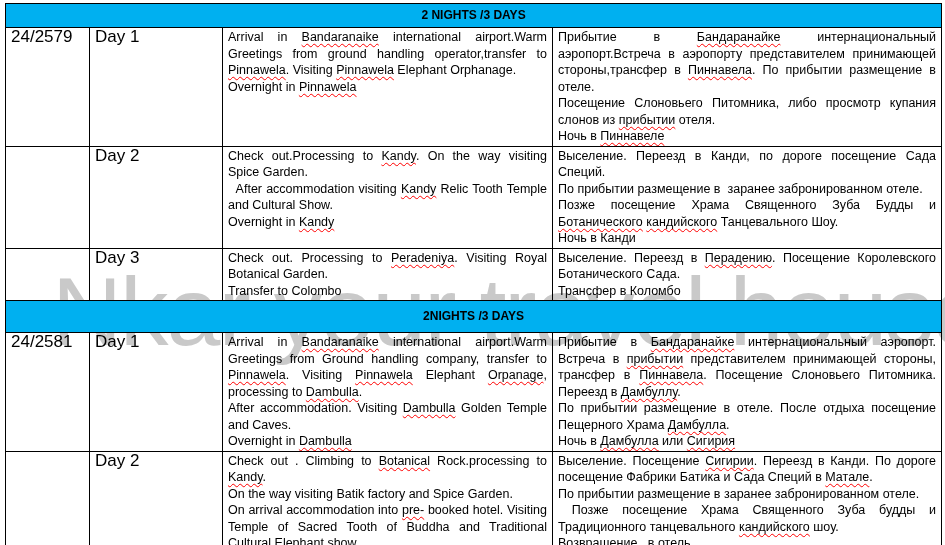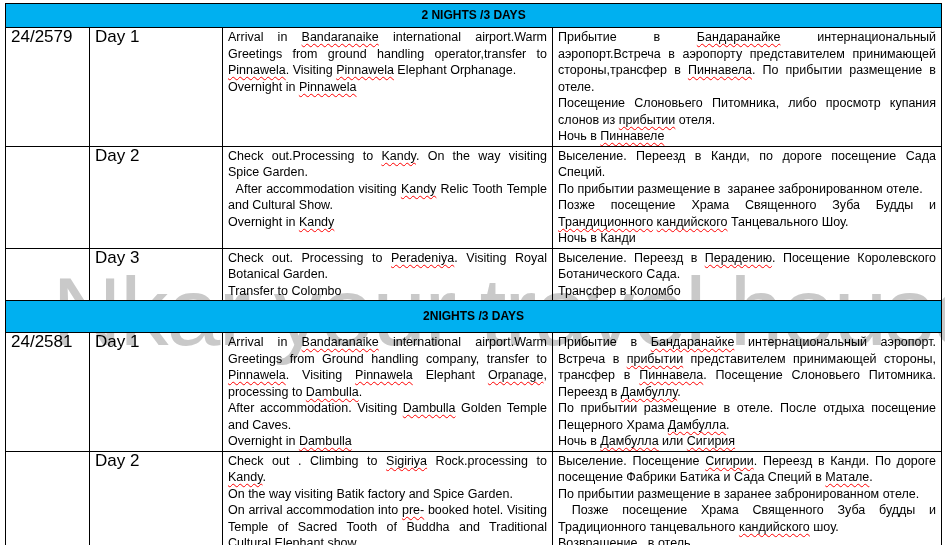--- a/index.html
+++ b/index.html
@@ -69,21 +69,21 @@
       <td class="c-code"></td>
       <td class="c-day">Day 2</td>
       <td class="c-en">
           <p>Check out.Processing to <span class="sp">Kandy</span>. On the way visiting Spice Garden.</p>
           <p>&nbsp; After accommodation visiting <span class="sp">Kandy</span> Relic Tooth Temple and Cultural Show.</p>
           <p>Overnight in <span class="sp">Kandy</span></p>
         </td>
       <td class="c-ru">
           <p>Выселение. Переезд в Канди, по дороге посещение Сада Специй.</p>
           <p>По прибытии размещение в &nbsp;заранее забронированном отеле.</p>
-          <p>Позже посещение Храма Священного Зуба Будды и <span class="sp">Трандиционного</span> <span class="sp">кандийского</span> Танцевального Шоу.</p>
+          <p>Позже посещение Храма Священного Зуба Будды и <span class="sp">Ботанического</span> <span class="sp">кандийского</span> Танцевального Шоу.</p>
           <p>Ночь в Канди</p>
         </td>
     </tr>
     <tr class="h3">
       <td class="c-code"></td>
       <td class="c-day">Day 3</td>
       <td class="c-en">
           <p>Check out. Processing to <span class="sp">Peradeniya</span>. Visiting Royal Botanical Garden.</p>
           <p>Transfer to Colombo</p>
         </td>
@@ -106,21 +106,21 @@
       <td class="c-ru">
           <p>Прибытие в <span class="sp">Бандаранайке</span> интернациональный аэропорт. Встреча в <span class="sp">прибытии</span> представителем принимающей стороны, трансфер в <span class="sp">Пиннавела</span>. Посещение Слоновьего Питомника. Переезд в <span class="sp">Дамбуллу</span>.</p>
           <p>По прибытии размещение в отеле. После отдыха посещение Пещерного Храма <span class="sp">Дамбулла</span>.</p>
           <p>Ночь в <span class="sp">Дамбулла</span> или <span class="sp">Сигирия</span></p>
         </td>
     </tr>
     <tr class="h5">
       <td class="c-code"></td>
       <td class="c-day">Day 2</td>
       <td class="c-en">
-          <p>Check out . Climbing to <span class="sp">Sigiriya</span> Rock.processing to <span class="sp">Kandy</span>.</p>
+          <p>Check out . Climbing to <span class="sp">Botanical</span> Rock.processing to <span class="sp">Kandy</span>.</p>
           <p>On the way visiting Batik factory and Spice Garden.</p>
           <p>On arrival accommodation into <span class="sp">pre-</span> booked hotel. Visiting Temple of Sacred Tooth of Buddha and Traditional Cultural <span class="sp">Elephant</span> show.</p>
           <p>Return to a hotel</p>
         </td>
       <td class="c-ru">
           <p>Выселение. Посещение <span class="sp">Сигирии</span>. Переезд в Канди. По дороге посещение Фабрики Батика и Сада Специй в <span class="sp">Матале</span>.</p>
           <p>По прибытии размещение в заранее забронированном отеле.</p>
           <p>&nbsp;Позже посещение Храма Священного Зуба будды и Традиционного танцевального <span class="sp">кандийского</span> шоу.</p>
           <p>Возвращение &nbsp; в отель</p>
           <p>Ночь в &nbsp; Канди</p>

